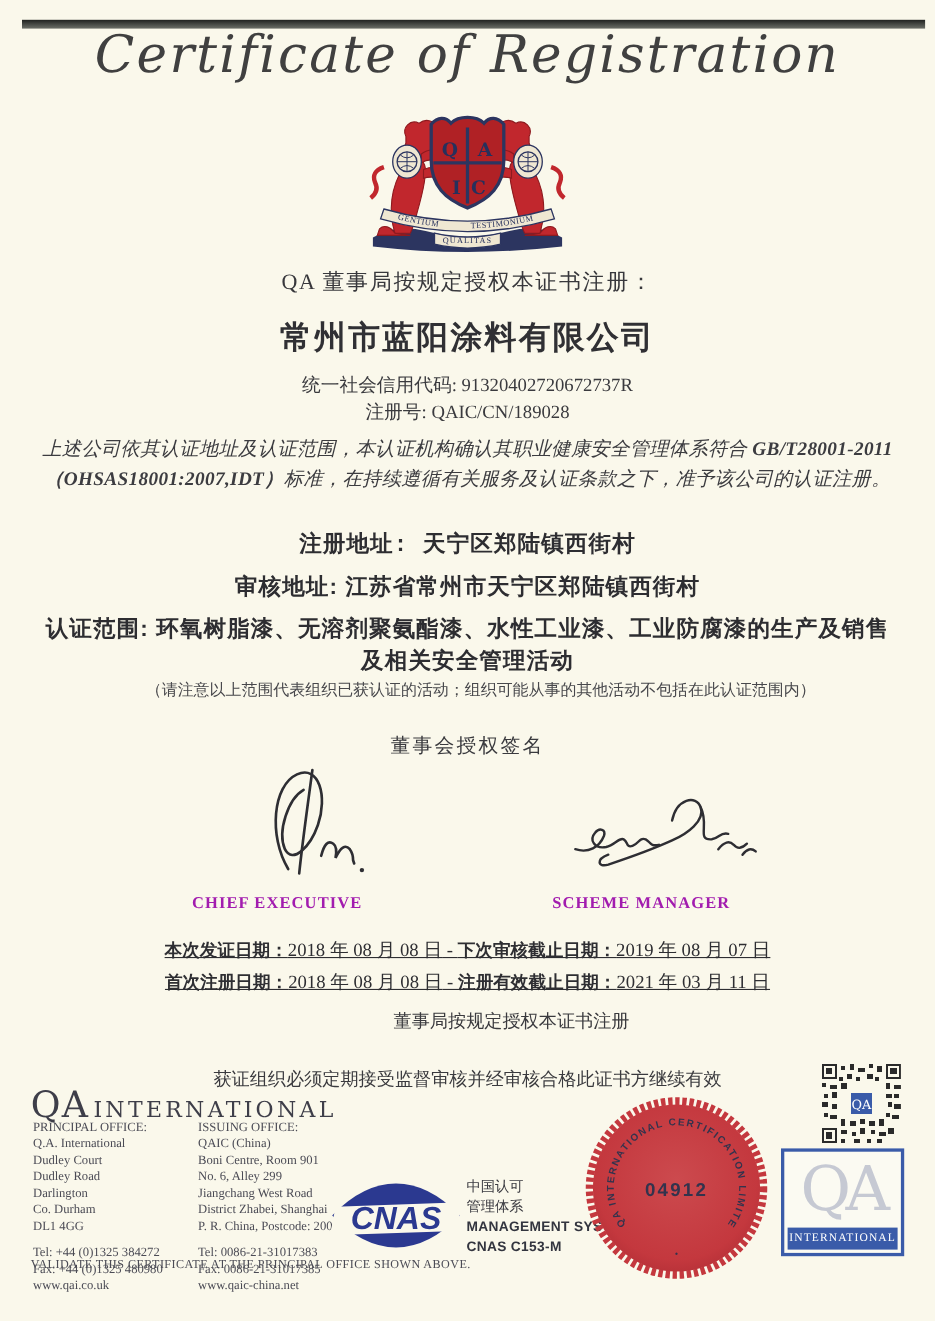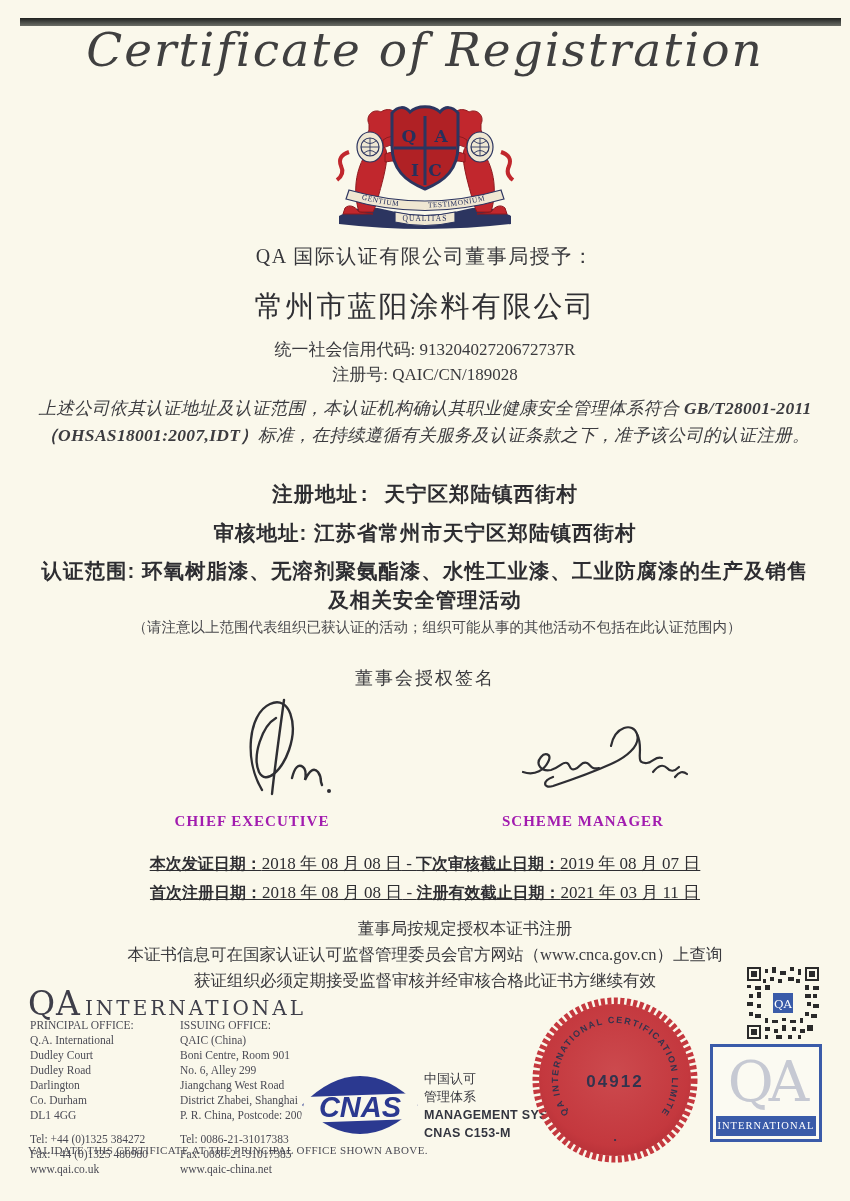--- a/index.html
+++ b/index.html
@@ -6,21 +6,21 @@
   .page{position:relative;width:850px;height:1201px;background:#FAF8EB;overflow:hidden;
         font-family:"Liberation Serif",serif;color:#3a3a3e;}
   .topbar{position:absolute;left:20px;top:18px;width:821px;height:8px;
           background:linear-gradient(#1f211f,#4a4d48 55%,#6b6e67);}
   .title{position:absolute;top:22px;left:0;width:100%;margin:0;text-align:center;
          font-family:"DejaVu Serif",serif;font-style:italic;font-weight:400;
          font-size:47px;color:#404040;letter-spacing:2px;}
   .crest{position:absolute;left:325px;top:100px;}
   .centerline{position:absolute;left:0;width:100%;text-align:center;}
   .issuer{top:243px;font-size:20px;letter-spacing:1.5px;color:#38383c;}
-  .company{top:287px;font-family:"Liberation Sans",sans-serif;font-weight:400;
+  .company{top:287px;font-family:"Liberation Sans",sans-serif;font-weight:700;
            font-size:29px;letter-spacing:2px;color:#303034;}
   .codeline{top:338px;font-size:17px;}
   .regline{top:363px;font-size:17px;}
   .stmt{font-style:italic;font-size:17.5px;color:#3c3c40;letter-spacing:0.3px;}
   .stmt b{font-weight:700;}
   .stmt1{top:396px;}
   .stmt2{top:423px;}
   .boldline{font-family:"Liberation Sans",sans-serif;font-weight:700;font-size:20.5px;
             color:#2d2d31;letter-spacing:1px;}
   .addr1{top:480px;font-family:Liberation Mono, monospace;}
@@ -107,21 +107,21 @@
       </defs>
     <text font-size="7.5" fill="#26305c" letter-spacing="0.5" font-family="Liberation Serif,serif">
       <textPath href="#bnr" startOffset="6%">GENTIUM</textPath>
     </text>
     <text font-size="7.5" fill="#26305c" letter-spacing="0.5" font-family="Liberation Serif,serif">
       <textPath href="#bnr" startOffset="52%">TESTIMONIUM</textPath>
     </text>
     <text x="100" y="121" text-anchor="middle" font-size="7.5" letter-spacing="1" fill="#26305c" font-family="Liberation Serif,serif">QUALITAS</text>
   </svg>
 
-  <div class="centerline issuer">QA 国际认证有限公司董事局授予：</div>
+  <div class="centerline issuer">QA 董事局按规定授权本证书注册：</div>
   <div class="centerline company">常州市蓝阳涂料有限公司</div>
   <div class="centerline codeline">统一社会信用代码: 91320402720672737R</div>
   <div class="centerline regline">注册号: QAIC/CN/189028</div>
 
   <div class="centerline stmt stmt1"><span>上述公司依其认证地址及认证范围，本认证机构确认其职业健康安全管理体系符合 </span><b>GB/T28001-2011</b></div>
   <div class="centerline stmt stmt2"><b>（OHSAS18001:2007,IDT）</b><span>标准，在持续遵循有关服务及认证条款之下，准予该公司的认证注册。</span></div>
 
   <div class="centerline boldline addr1">注册地址: 天宁区郑陆镇西街村</div>
   <div class="centerline boldline addr2">审核地址: 江苏省常州市天宁区郑陆镇西街村</div>
   <div class="centerline boldline scope2">及相关安全管理活动</div>
@@ -152,21 +152,20 @@
   <div class="sigtitle r">SCHEME MANAGER</div>
 
   <div class="dateline d1">
     <span class="lbl">本次发证日期：</span><span>2018 年 08 月 08 日</span><span> - </span><span class="lbl">下次审核截止日期：</span><span>2019 年 08 月 07 日</span>
   </div>
   <div class="dateline d2">
     <span class="lbl">首次注册日期：</span><span>2018 年 08 月 08 日</span><span> - </span><span class="lbl">注册有效截止日期：</span><span>2021 年 03 月 11 日</span>
   </div>
 
   <div class="centerline n1">董事局按规定授权本证书注册</div>
-  <div class="centerline n2">本证书信息可在国家认证认可监督管理委员会官方网站（www.cnca.gov.cn）上查询</div>
   <div class="centerline n3">获证组织必须定期接受监督审核并经审核合格此证书方继续有效</div>
 
   <svg class="qr" width="72" height="72" viewBox="0 0 37 37" shape-rendering="crispEdges">
     <g fill="#2a2a2a">
       <rect x="0" y="0" width="7" height="7"></rect>
         <rect x="30" y="0" width="7" height="7"></rect>
         <rect x="0" y="30" width="7" height="7"></rect>
       <rect x="1" y="1" width="5" height="5" fill="#FAF8EB"></rect>
         <rect x="31" y="1" width="5" height="5" fill="#FAF8EB"></rect>
         <rect x="1" y="31" width="5" height="5" fill="#FAF8EB"></rect>

